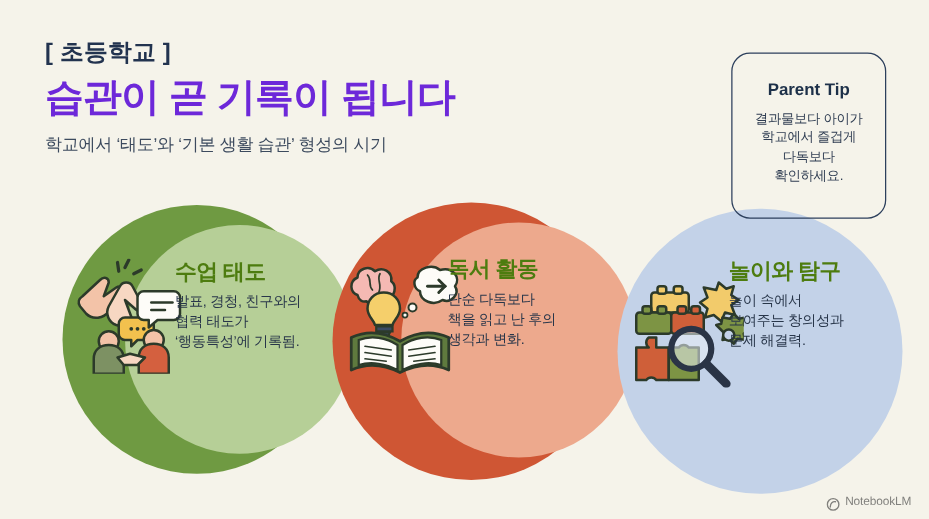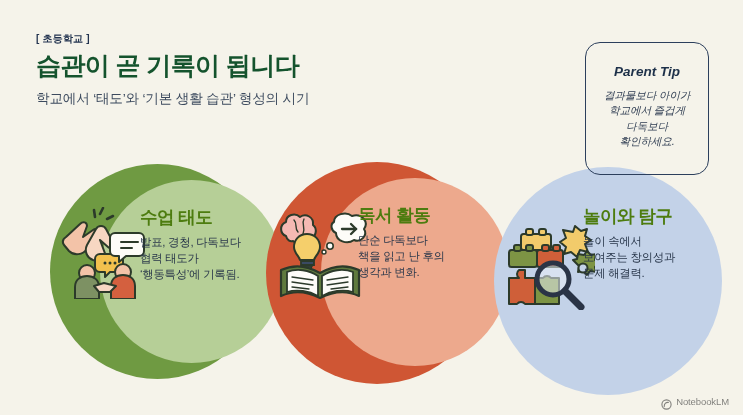--- a/index.html
+++ b/index.html
@@ -13,40 +13,39 @@
 
   
   .circles{position:absolute;left:0;top:0;width:743px;height:415px;}
   .circle-group{position:absolute;}
   .circ-base{position:absolute;border-radius:50%;}
   .circ-inner{position:absolute;border-radius:50%;}
 
   
   .header{position:absolute;left:36px;top:33px;width:420px;}
   .kicker{
-    font-size:10px;font-weight:bold;letter-spacing:.2px;
+    font-size:19px;font-weight:bold;letter-spacing:.2px;
     color:#22334f;margin:0 0 7px 0;line-height:1.1;
   }
   .headline{
-    font-size:25px;font-weight:bold;color:#14532d;
+    font-size:31px;font-weight:bold;color:#6d28d9;
     margin:0 0 12px 0;line-height:1.12;letter-spacing:-0.6px;
   }
   .subhead{
     font-size:13.6px;color:#3c4a5e;margin:0;line-height:1.25;
     letter-spacing:-0.2px;
   }
 
   
   .tip-box{
     position:absolute;left:585px;top:42px;width:124px;height:133px;
     border:1.4px solid #2c3f5c;border-radius:15px;
     box-sizing:border-box;
     display:flex;flex-direction:column;align-items:center;
     padding-top:22px;
-    font-style:italic;
   }
   .tip-title{
     font-size:13.5px;font-weight:bold;color:#1d3049;
     margin:0 0 9px 0;line-height:1;
   }
   .tip-body{
     font-size:10.7px;color:#2f3d52;line-height:1.45;
     text-align:center;margin:0;letter-spacing:-0.25px;
   }
 
@@ -206,21 +205,21 @@
   <div class="tip-box">
     <p class="tip-title">Parent Tip</p>
     <p class="tip-body" style="white-space:pre-line;">결과물보다 아이가
 학교에서 즐겁게
 다독보다
 확인하세요.</p>
   </div>
 
   <div class="card-text" style="left:140px;top:209px;width:125px;">
     <p class="card-title">수업 태도</p>
-    <p class="card-body" style="white-space:pre-line;">발표, 경청, 다독보다
+    <p class="card-body" style="white-space:pre-line;">발표, 경청, 친구와의
 협력 태도가
 ‘행동특성’에 기록됨.</p>
   </div>
 
   <div class="card-text" style="left:583px;top:208px;width:130px;">
     <p class="card-title">놀이와 탐구</p>
     <p class="card-body" style="white-space:pre-line;">놀이 속에서
 보여주는 창의성과
 문제 해결력.</p>
   </div>

